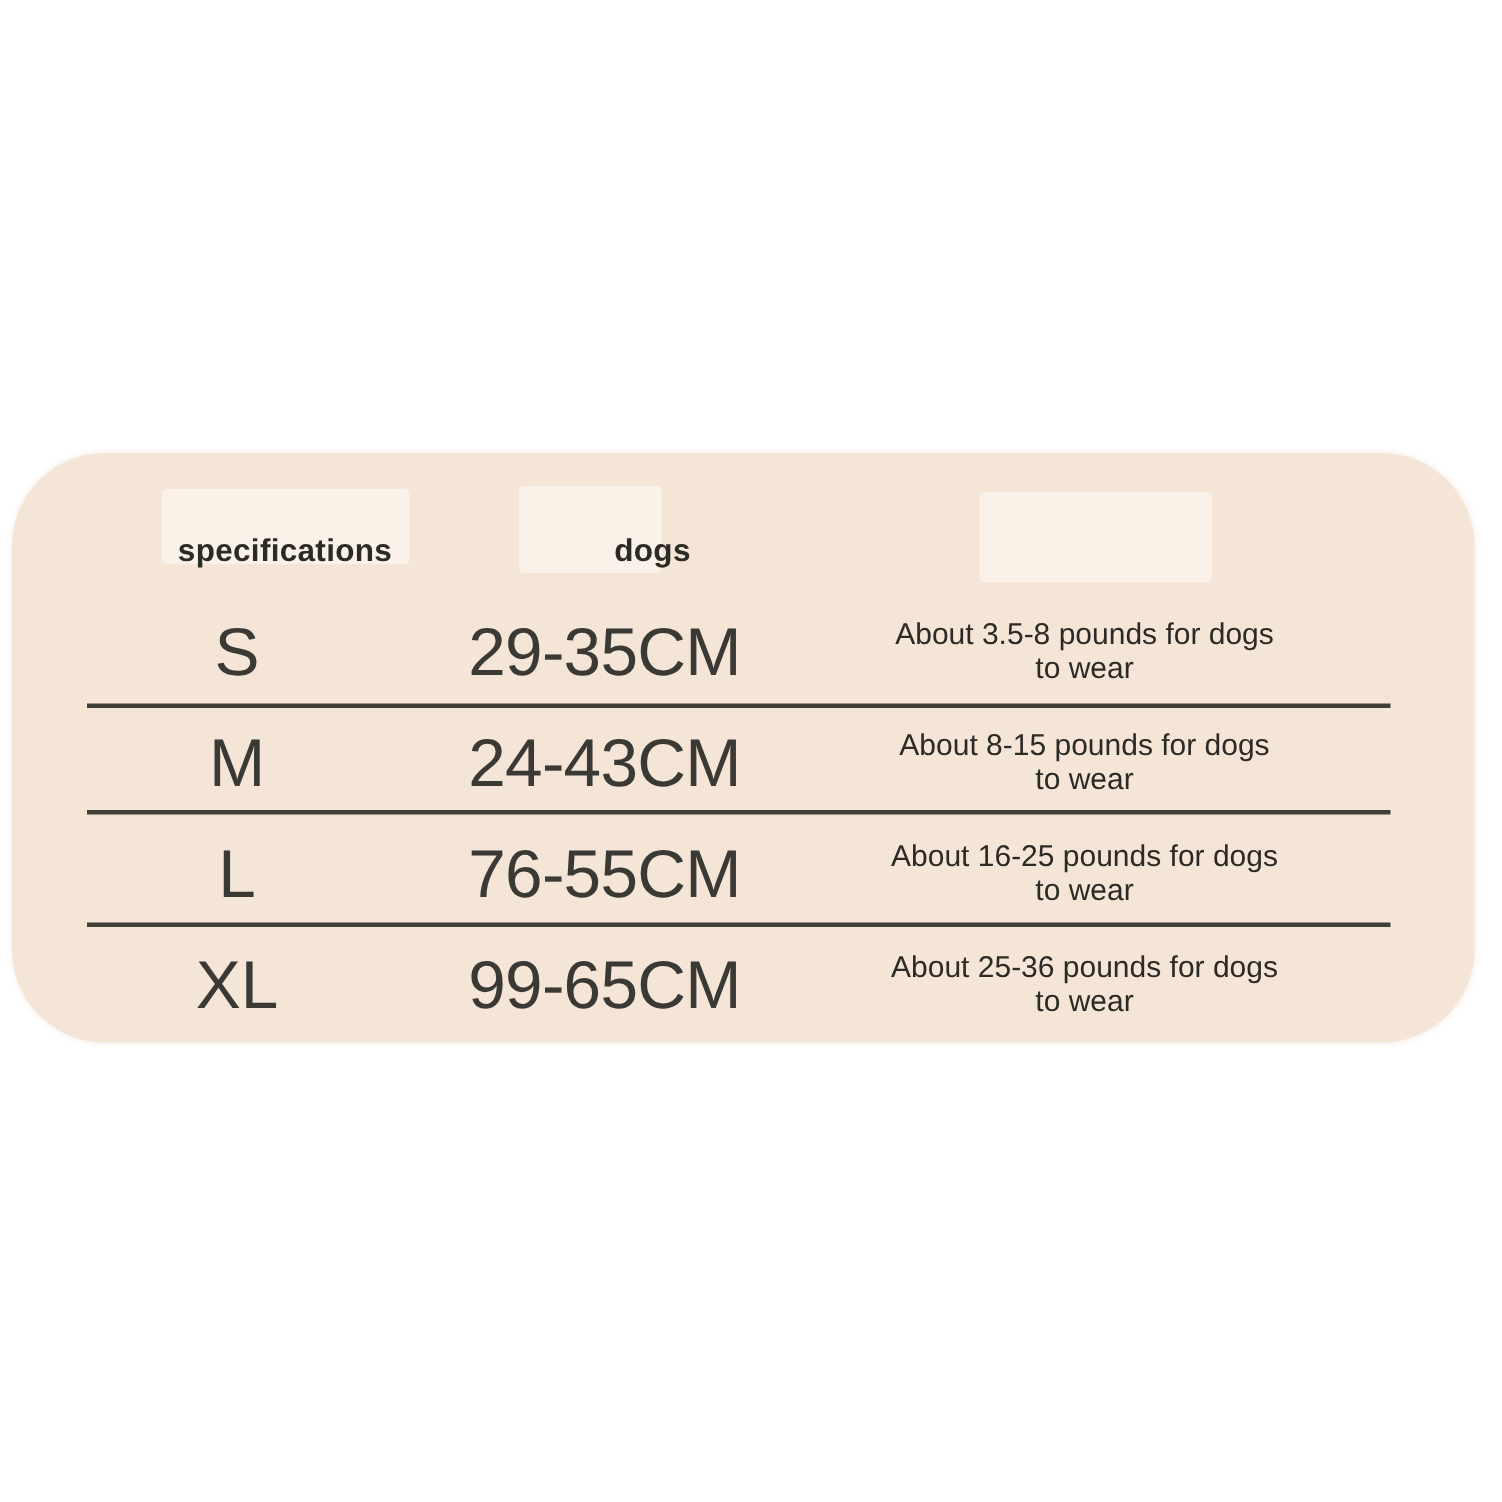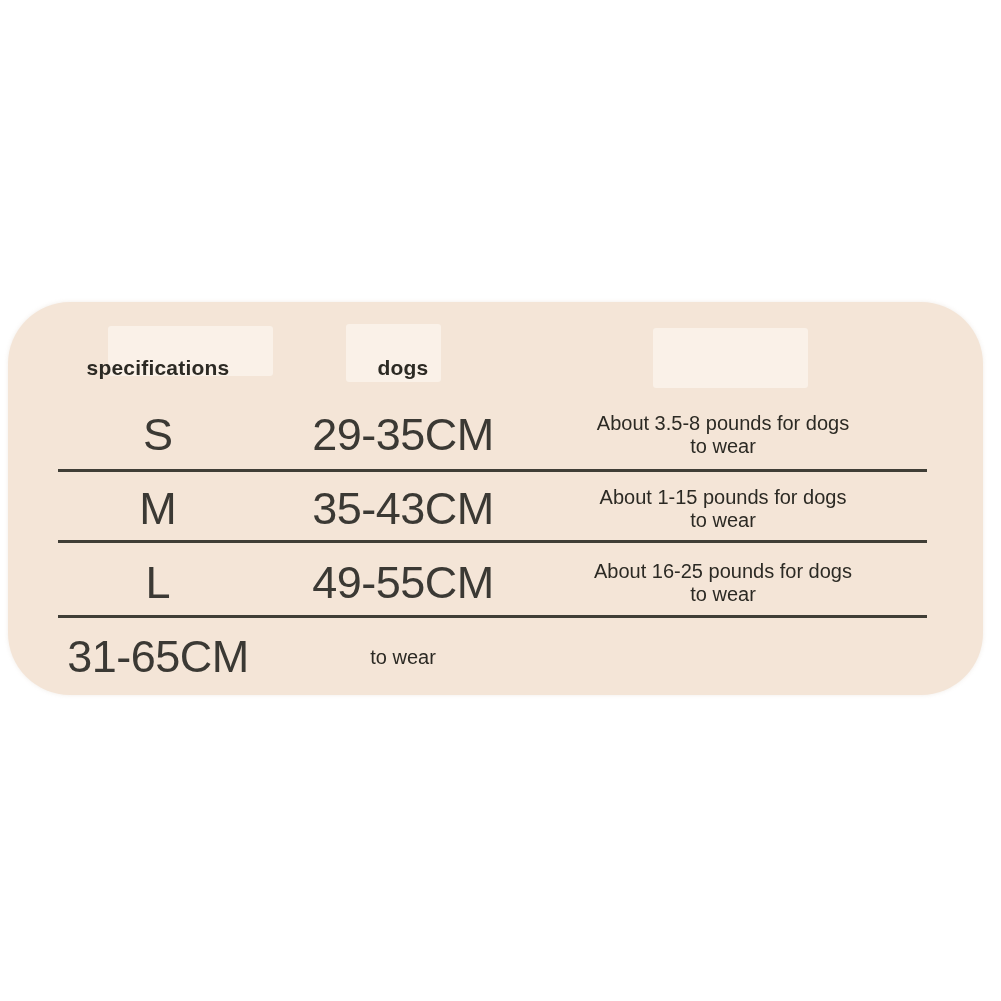--- a/index.html
+++ b/index.html
@@ -36,21 +36,21 @@
   .hl-bust   { left: 338px; top: 22px; width:  95px; height: 58px; }
   .hl-weight { left: 645px; top: 26px; width: 155px; height: 60px; }
   .row {
     position: absolute;
     left: 0;
     width: 940px;
     height: 60px;
     display: grid;
     grid-template-columns: 300px 190px 450px;
   }
-  .row-header { top: 36px;  }
+  .row-header { top: 36px; padding-left: 32px;  }
   .row-s      { top: 103px; }
   .row-m      { top: 177px; }
   .row-l      { top: 251px; }
   .row-xl     { top: 325px; }
   .cell {
     display: flex;
     align-items: center;
     justify-content: center;
     text-align: center;
   }
@@ -108,41 +108,43 @@
       <div class="cell weight-cell">
         <span>About 3.5-8 pounds for dogs</span>
         <span>to wear</span>
       </div>
     </div>
 
     <div class="divider divider-1"></div>
 
     <div class="row row-m">
       <div class="cell size-cell">M</div>
-      <div class="cell bust-cell">35-43CM</div>
+      <div class="cell bust-cell">24-43CM</div>
       <div class="cell weight-cell">
-        <span>About 1-15 pounds for dogs</span>
+        <span>About 8-15 pounds for dogs</span>
         <span>to wear</span>
       </div>
     </div>
 
     <div class="divider divider-2"></div>
 
     <div class="row row-l">
       <div class="cell size-cell">L</div>
-      <div class="cell bust-cell">49-55CM</div>
+      <div class="cell bust-cell">76-55CM</div>
       <div class="cell weight-cell">
         <span>About 16-25 pounds for dogs</span>
         <span>to wear</span>
       </div>
     </div>
 
     <div class="divider divider-3"></div>
 
     <div class="row row-xl">
-      <div class="cell bust-cell">31-65CM</div>
+      <div class="cell size-cell">XL</div>
+      <div class="cell bust-cell">99-65CM</div>
       <div class="cell weight-cell">
+        <span>About 25-36 pounds for dogs</span>
         <span>to wear</span>
       </div>
     </div>
 
   </div>
 </div>
 
 </body></html>

